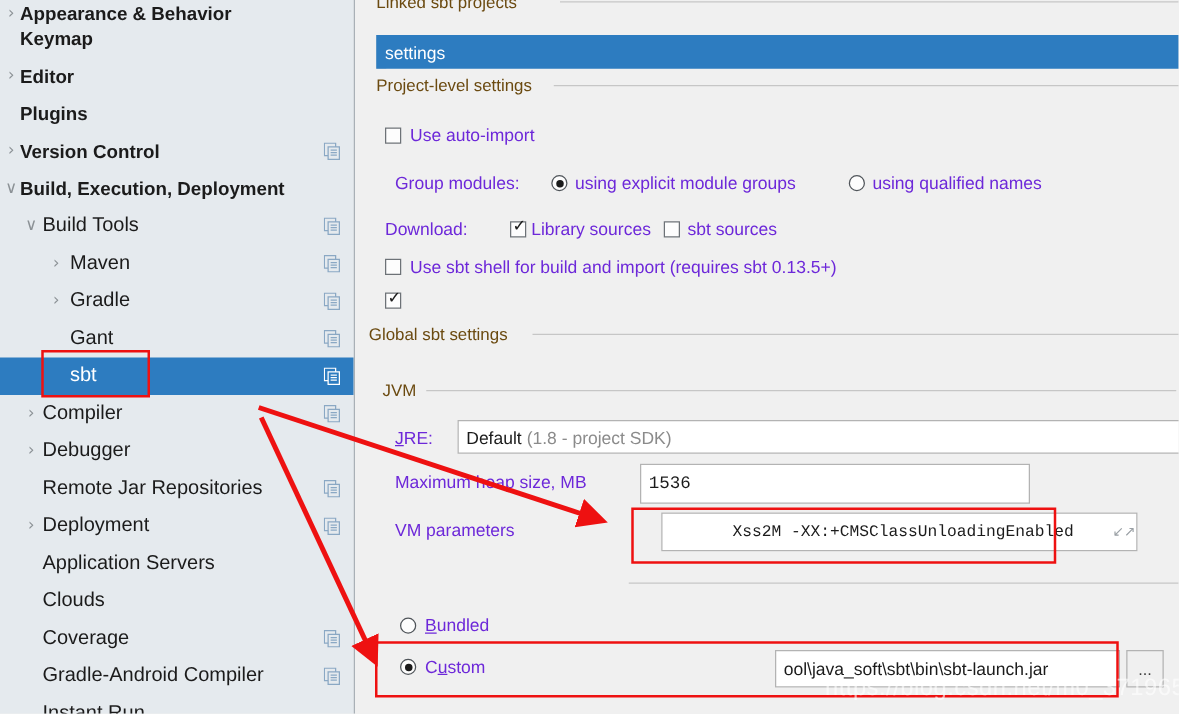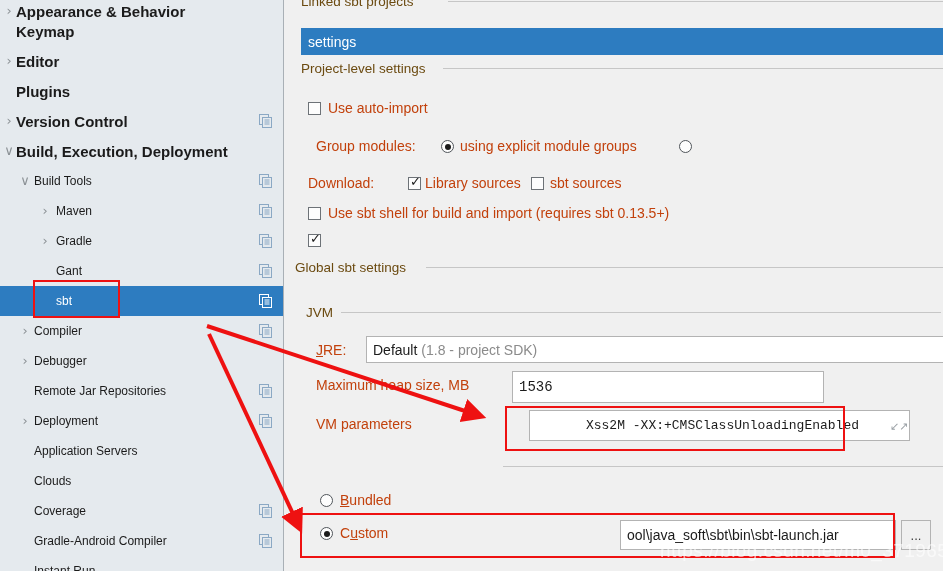--- a/index.html
+++ b/index.html
@@ -47,21 +47,21 @@
     position: absolute;
     width: 14px; height: 14px;
     color: #8c9296;
     font-size: 13px;
     line-height: 14px;
     text-align: center;
     font-family: "DejaVu Sans", sans-serif;
   }
   .nav-label {
     position: absolute;
-    font-size: 12px;
+    font-size: 16px;
     color: #1b1b1b;
     white-space: nowrap;
   }
   .nav-label.bold { font-weight: bold; font-size: 15px; }
   .nav-row.selected .nav-label { color: #ffffff; }
   .copy-icon {
     position: absolute;
     right: 10px;
     width: 14px; height: 14px;
   }
@@ -70,21 +70,21 @@
   #panel {
     position: absolute;
     left: 288px; top: 0;
     width: 655px; height: 571px;
     background: #f0f0f0;
     overflow: hidden;
   }
   .p-text {
     position: absolute;
     font-size: 14px;
-    color: #c2410c;
+    color: #6d28d9;
     white-space: nowrap;
   }
   .grp-title {
     position: absolute;
     font-size: 13.5px;
     color: #6b4a10;
     background: #f0f0f0;
     padding-right: 6px;
     white-space: nowrap;
     z-index: 2;
@@ -379,20 +379,21 @@
 
     <div class="cb" style="left:20px; top:102px;"></div>
     <div class="p-text" style="left:40px; top:100px;">Use auto-import</div>
 
     <div class="p-text" style="left:28px; top:138px;">Group modules:</div>
     <div class="rb" style="left:153px; top:140px;">
       <span class="dot"></span>
     </div>
     <div class="p-text" style="left:172px; top:138px;"><span>using explicit module groups</span></div>
     <div class="rb" style="left:391px; top:140px;"></div>
+    <div class="p-text" style="left:410px; top:138px;">using qualified names</div>
 
     <div class="p-text" style="left:20px; top:175px;text-align:center;">Download:</div>
     <div class="cb" style="left:120px; top:177px;">
       <span class="tick">✓</span>
     </div>
     <div class="p-text" style="left:137px; top:175px;">Library sources</div>
     <div class="cb" style="left:243px; top:177px;"></div>
     <div class="p-text" style="left:262px; top:175px;">sbt sources</div>
 
     <div class="cb" style="left:20px; top:207px;"></div>

